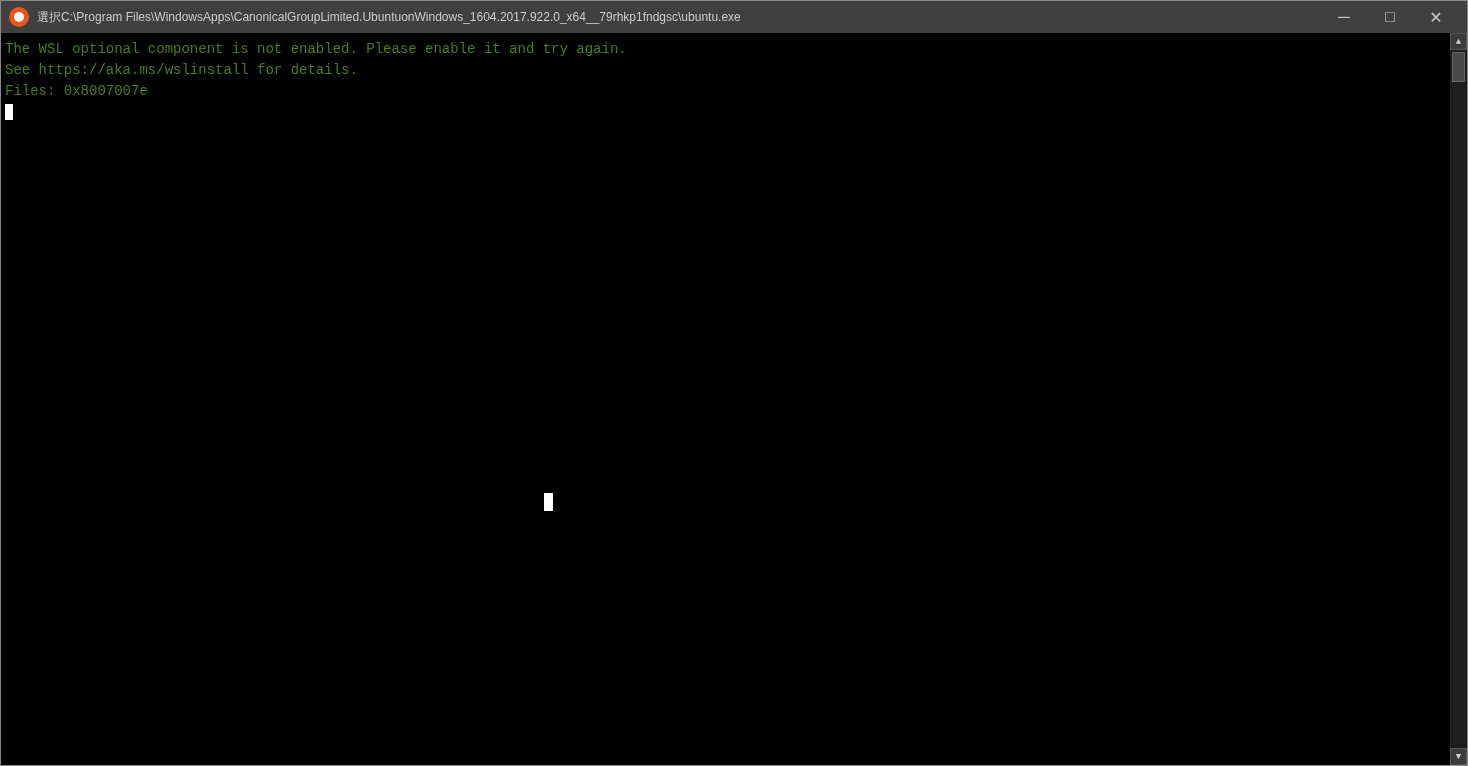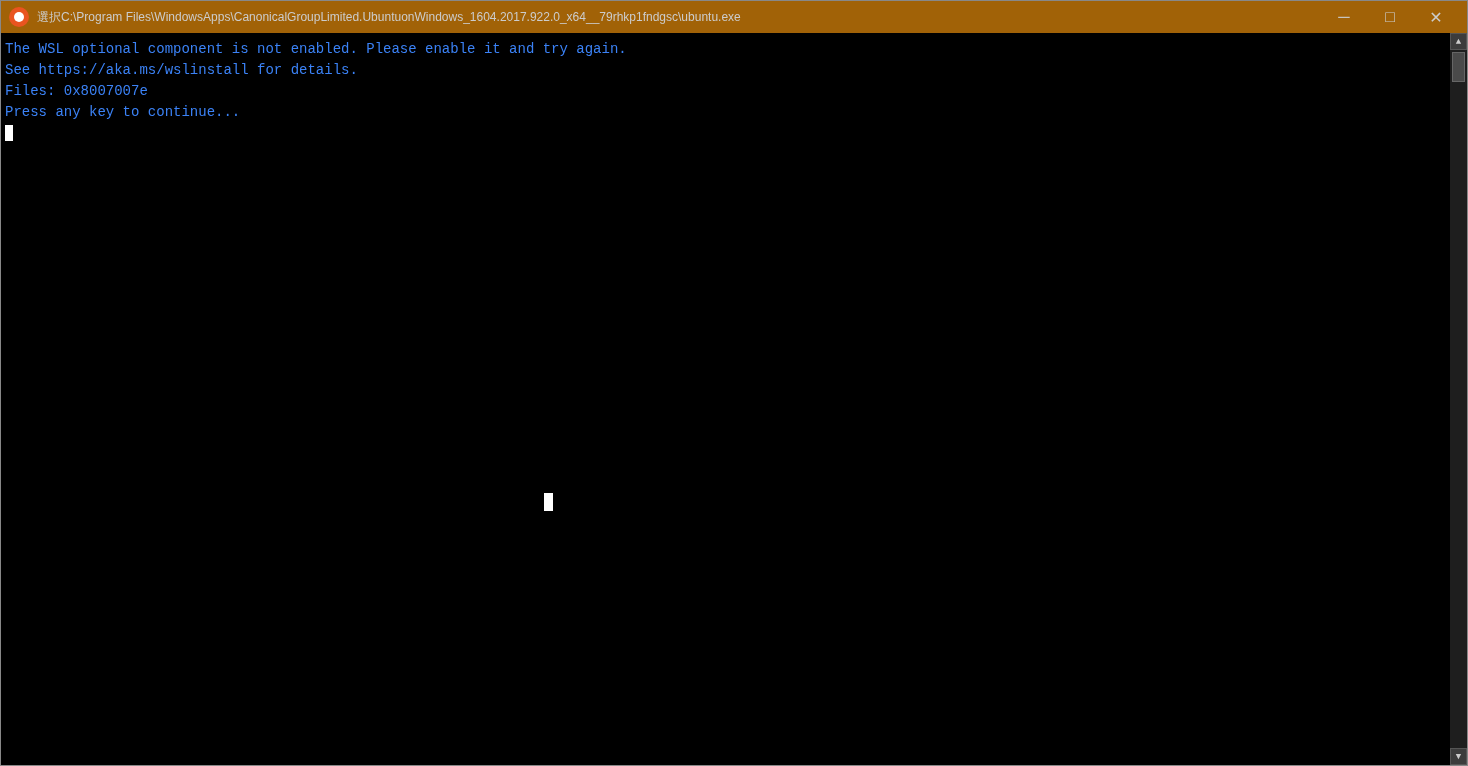--- a/index.html
+++ b/index.html
@@ -19,21 +19,21 @@
     .window {
       width: 1468px;
       height: 766px;
       display: flex;
       flex-direction: column;
       border: 1px solid #888;
     }
 
     .title-bar {
       height: 32px;
-      background: #a16207;
+      background: #404040;
       display: flex;
       align-items: center;
       padding: 0 8px;
       flex-shrink: 0;
       position: relative;
     }
 
     .title-bar-icon {
       width: 20px;
       height: 20px;
@@ -93,21 +93,21 @@
 
     .window-content {
       display: flex;
       flex: 1;
       overflow: hidden;
     }
 
     .terminal {
       flex: 1;
       background: #000000;
-      color: #3b82f6;
+      color: #4d7c0f;
       font-family: 'Courier New', Courier, monospace;
       font-size: 14px;
       line-height: 1.5;
       padding: 6px 4px;
       overflow: hidden;
       position: relative;
     }
 
     .terminal-line {
       white-space: pre;
@@ -195,21 +195,20 @@
       <button class="title-bar-btn close-btn">✕</button>
     </div>
   </div>
 
   <div class="window-content">
 
     <div class="terminal">
       <span class="terminal-line">The WSL optional component is not enabled. Please enable it and try again.</span>
       <span class="terminal-line">See https://aka.ms/wslinstall for details.</span>
       <span class="terminal-line">Files: 0x8007007e</span>
-      <span class="terminal-line">Press any key to continue...</span>
       <span class="terminal-line"><span class="cursor-block"></span></span>
 
       <div class="white-cursor"></div>
     </div>
 
     <div class="scrollbar-track">
       <div class="scrollbar-arrow">▲</div>
       <div class="scrollbar-thumb-area">
         <div class="scrollbar-thumb"></div>
       </div>

